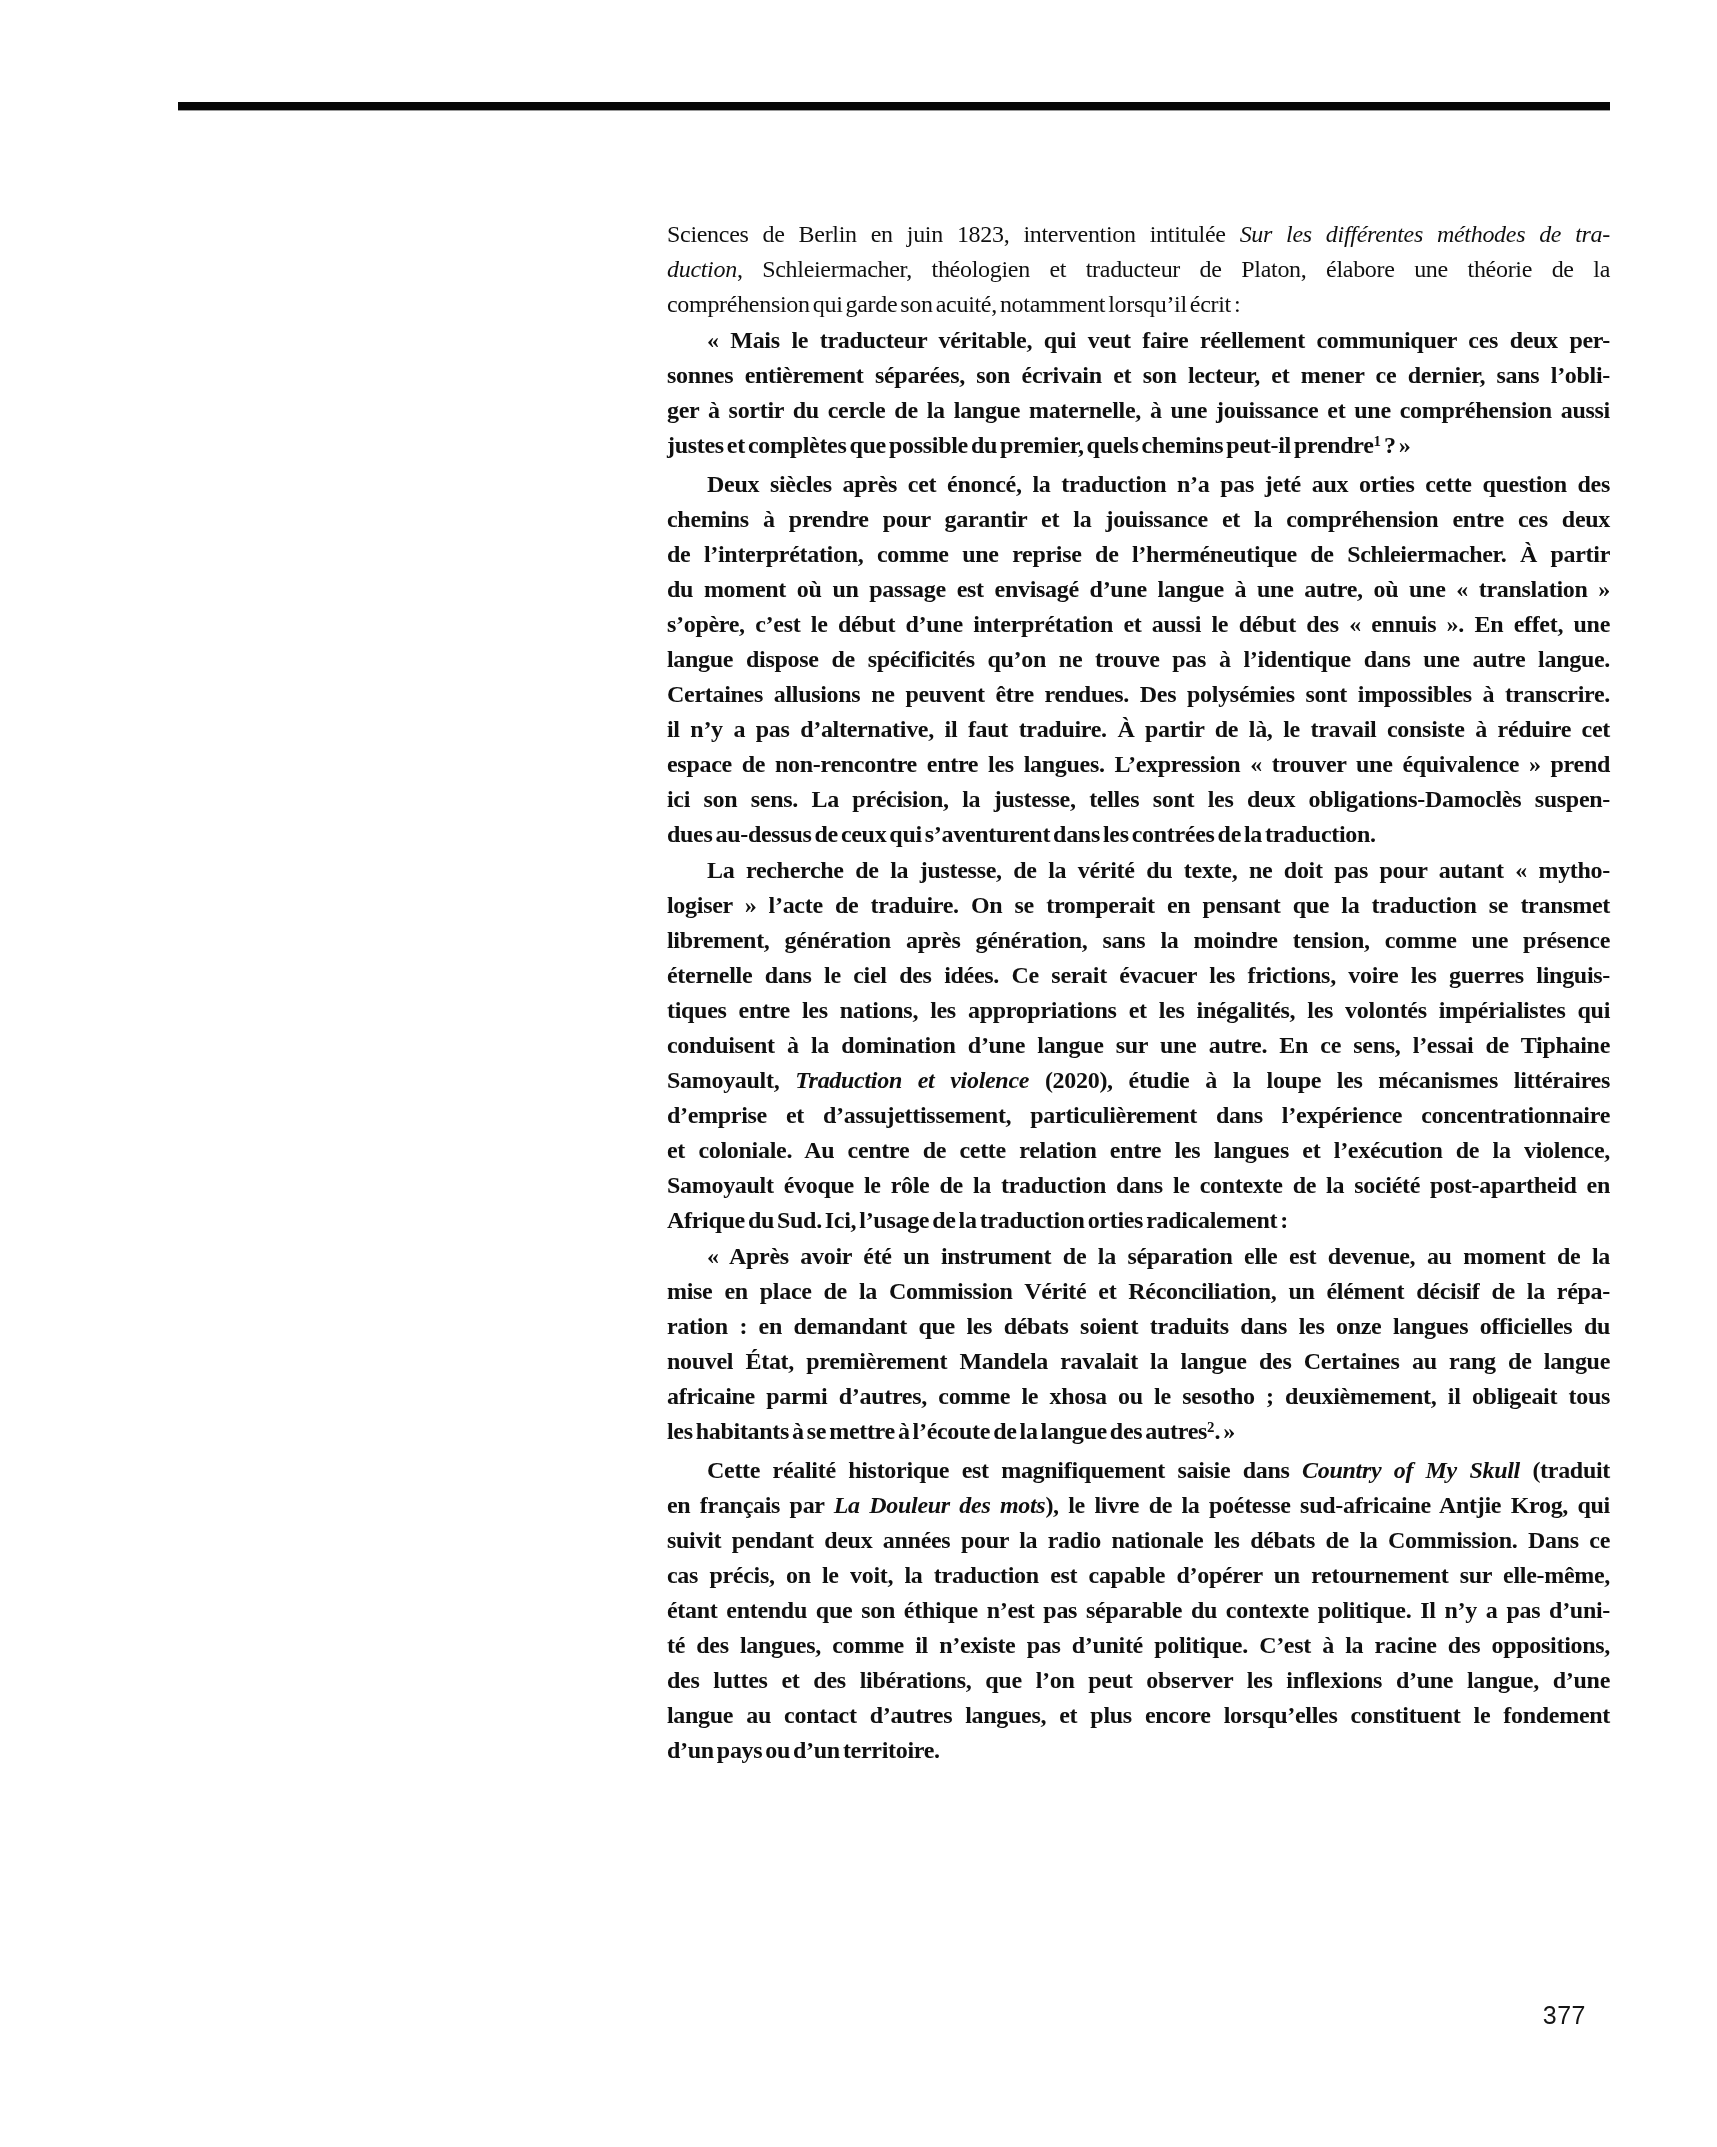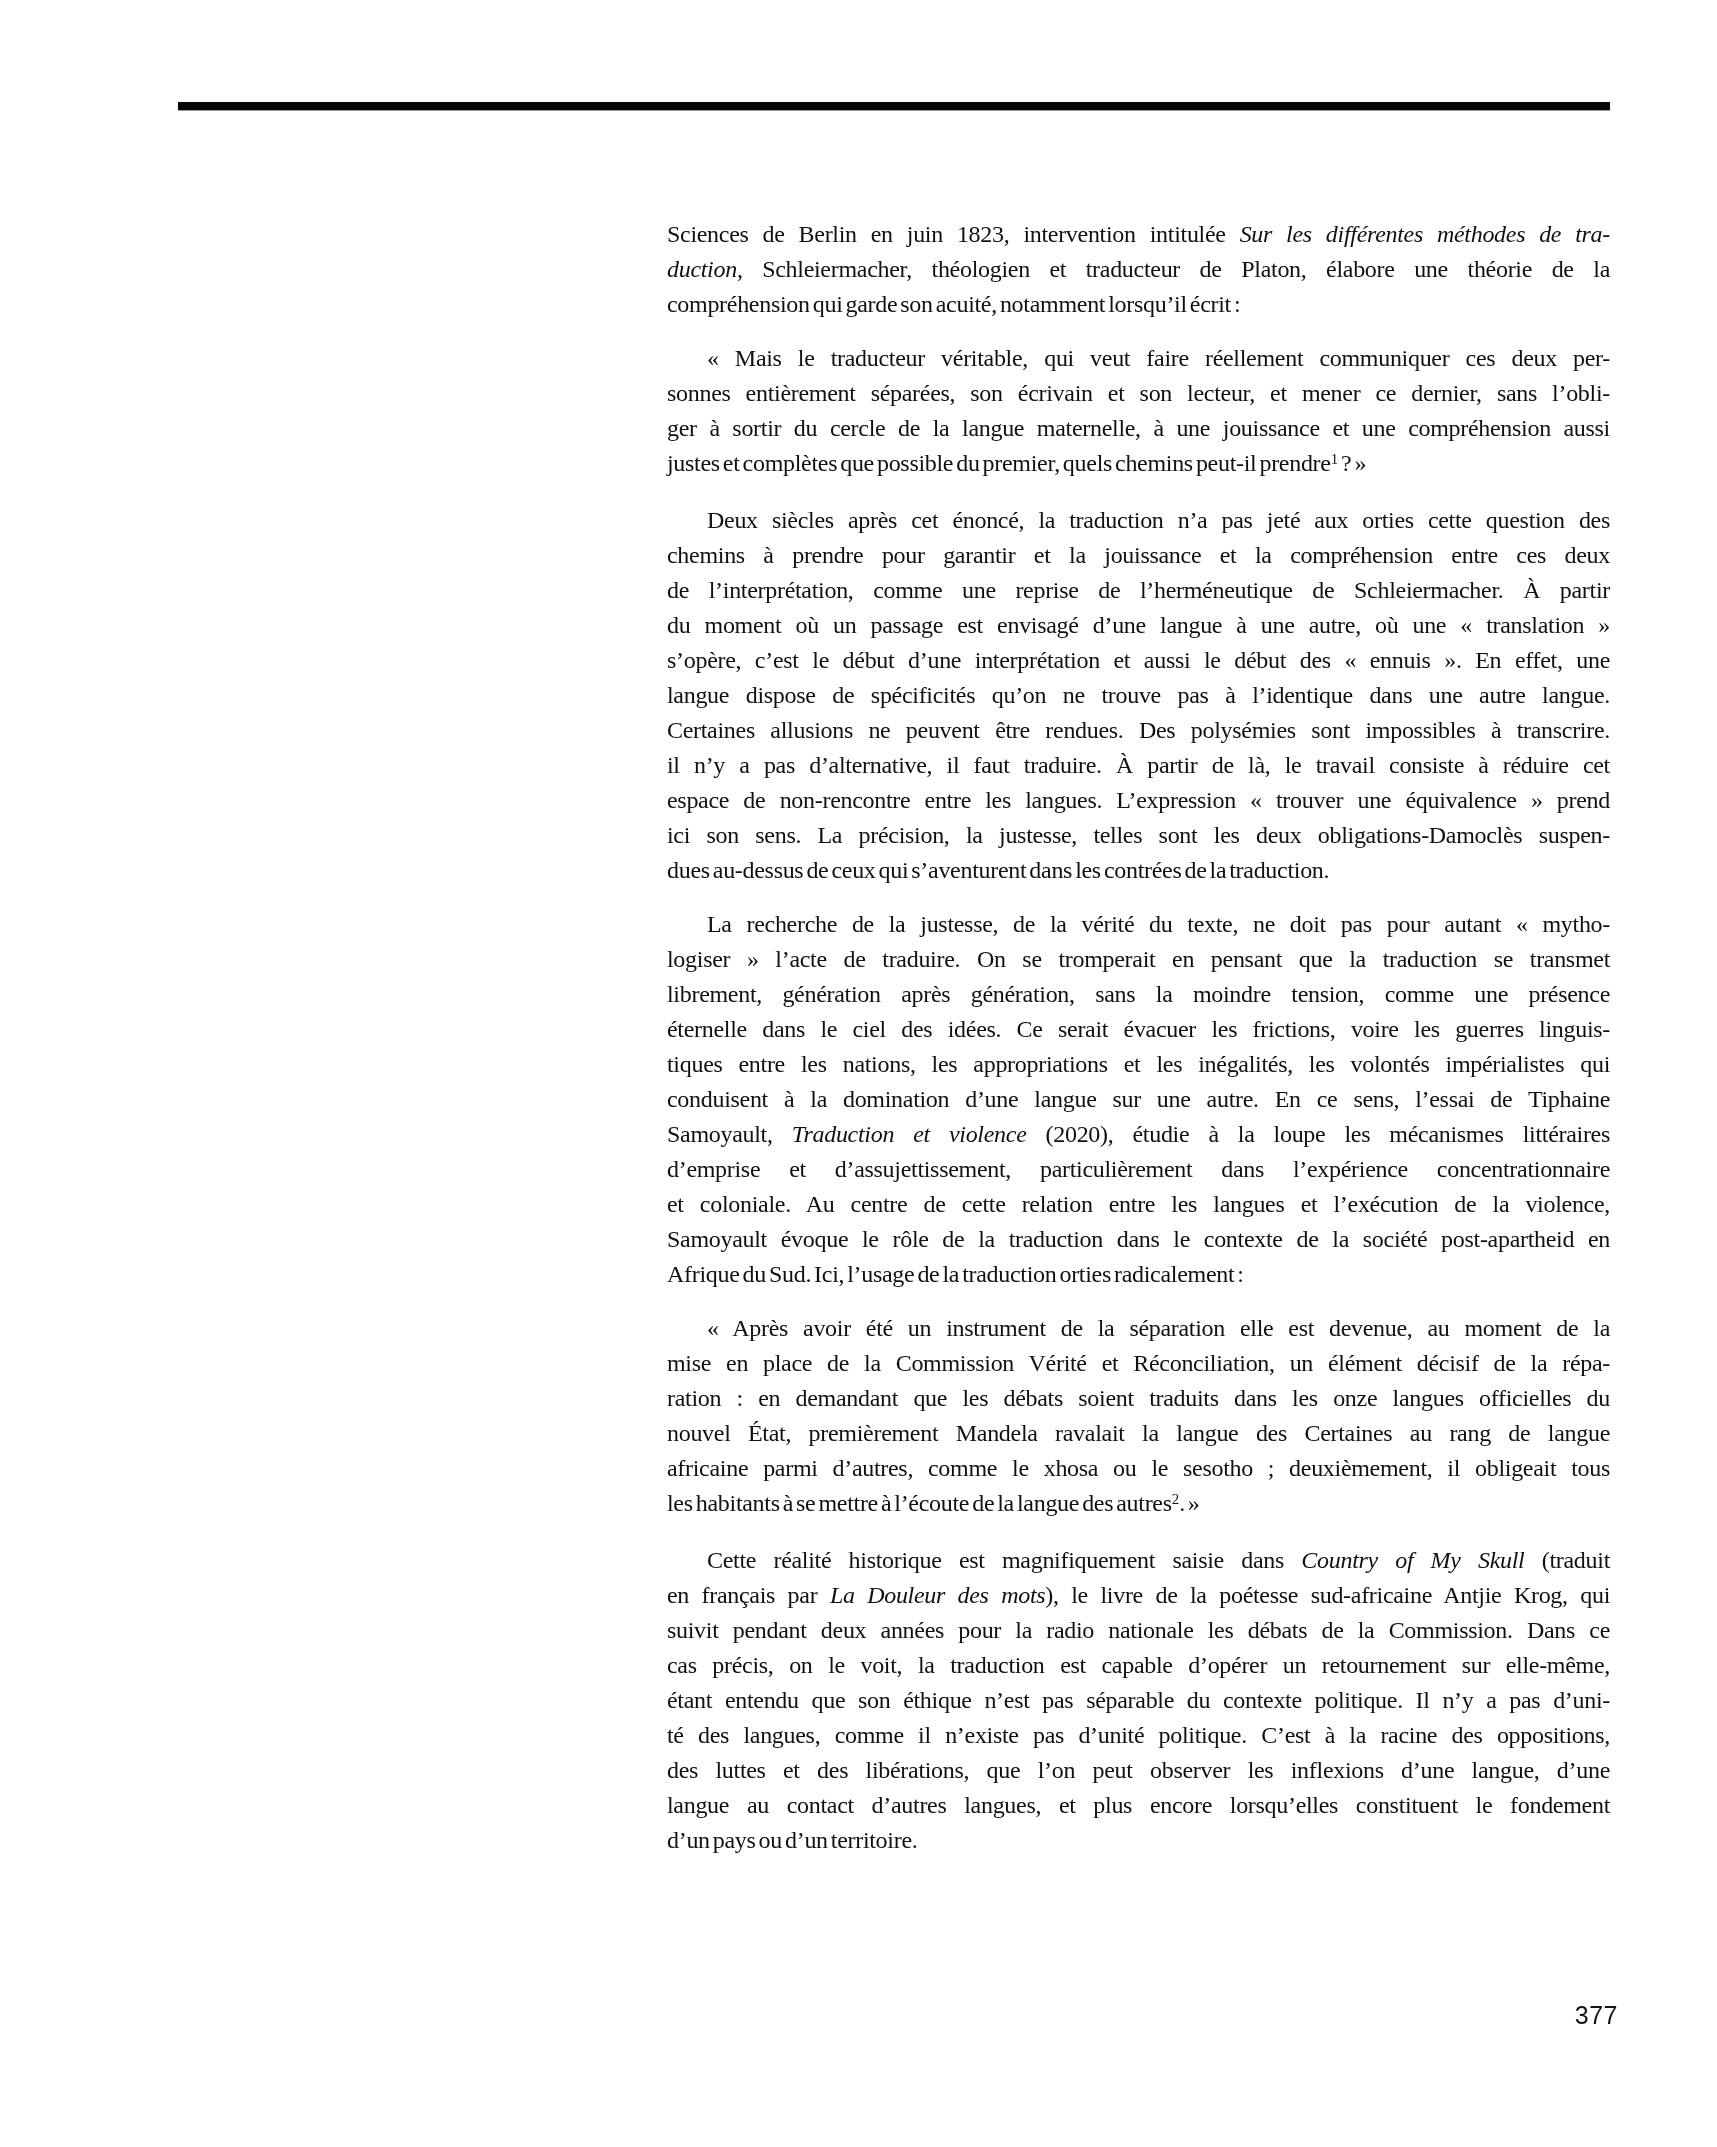--- a/index.html
+++ b/index.html
@@ -20,39 +20,39 @@
   }
   .text-block{
     position:absolute;
     left:667px;top:217px;
     width:943px;
     font-size:24px;
     letter-spacing:-0.3px;
     word-spacing:-2.7px;
   }
   .para{margin:0;}
-  .para.gap{margin-top:19px;}
+  .para.gap{margin-top:1px;font-weight:bold;}
   .line{
     line-height:35px;
     text-align:left;
   }
   .line.just{
     text-align:justify;
     text-align-last:justify;
   }
   .line.ind{text-indent:40px;}
   .it{font-style:italic;}
   .sup{
     font-size:0.62em;
     position:relative;top:-0.45em;
     letter-spacing:0;
   }
   .folio{
     position:absolute;
-    top:2001px;left:1488px;width:130px;
+    top:2001px;left:1456px;width:130px;
     text-align:right;
     font-family:"Liberation Sans", sans-serif;
     font-size:25px;
     letter-spacing:0.5px;
     color:#151515;
   }
 </style>
 </head>
 <body>
 

